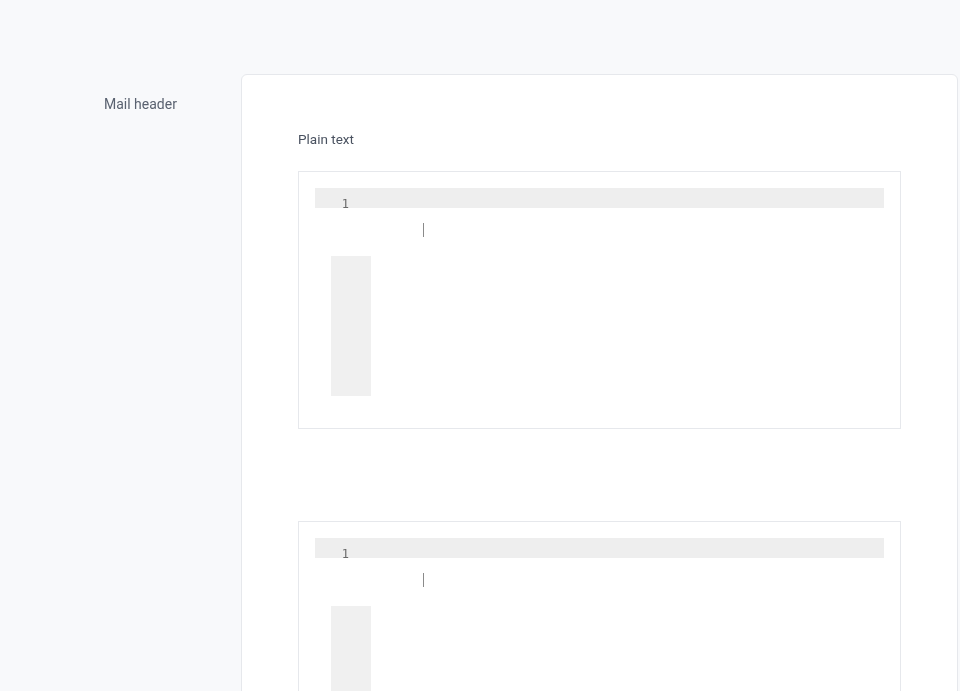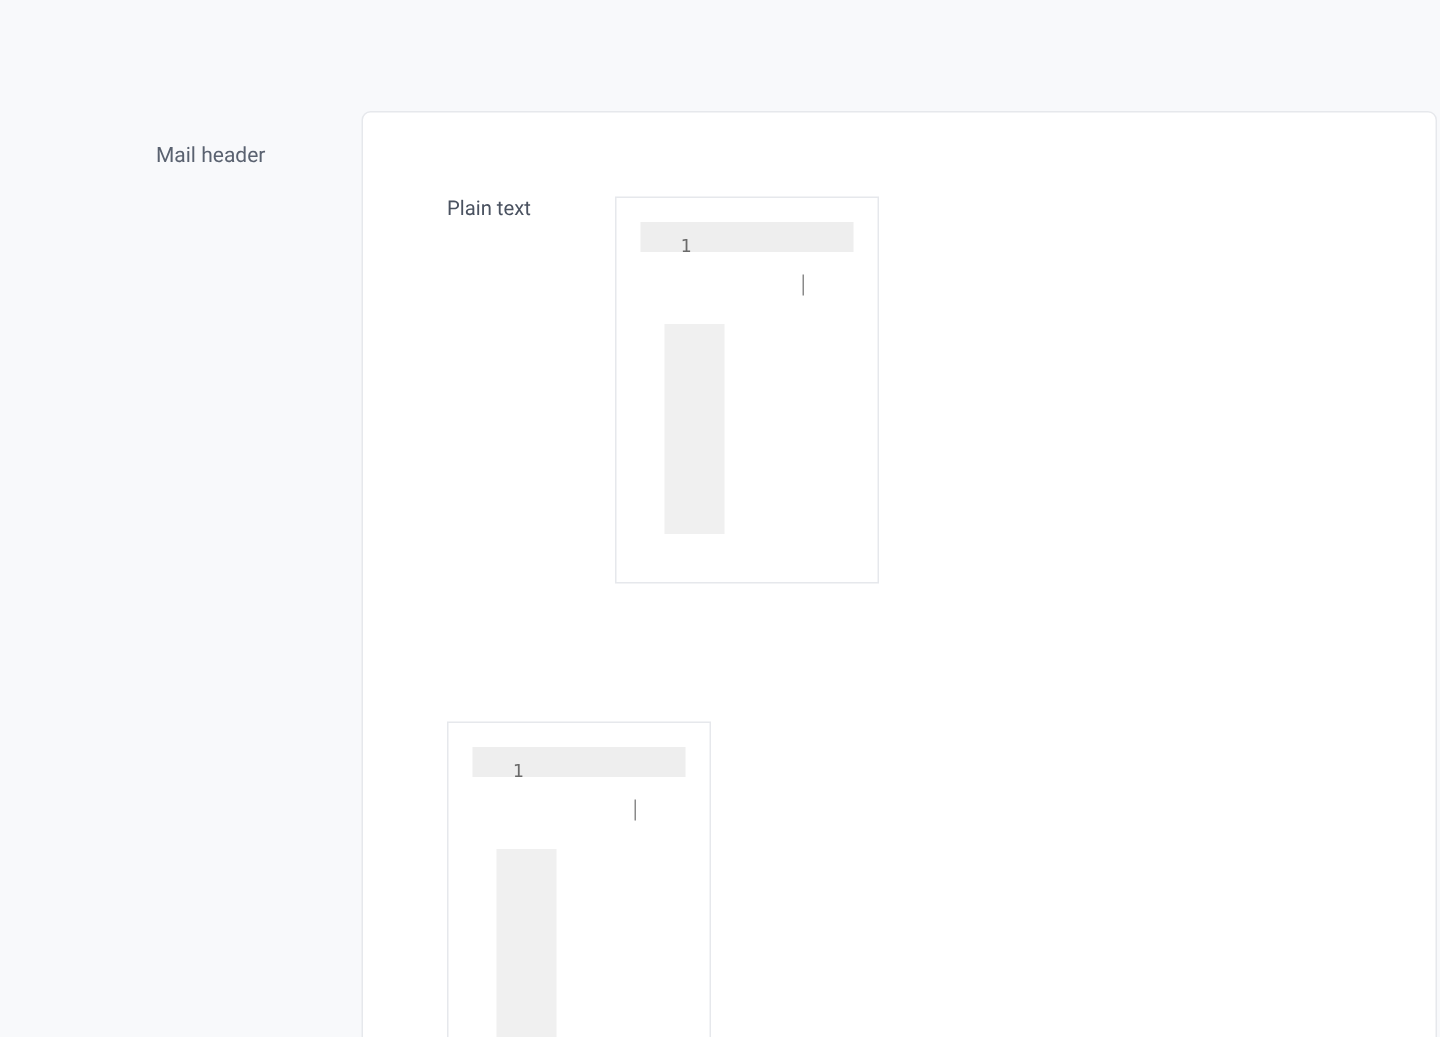--- a/index.html
+++ b/index.html
@@ -35,22 +35,21 @@
       border: 1px solid #e6e8ec;
       border-radius: 6px;
       margin-right: 18px;
       padding: 24px;
       display: flex;
       flex-direction: column;
       gap: 28px;
     }
     .editor-block {
       display: flex;
-      flex-direction: row;
-      gap: 24px;
+      flex-direction: column;
     }
     .editor-label {
       font-size: 13.5px;
       color: #4a5260;
       margin-bottom: 8px;
       font-weight: 400;
     }
     .code-editor {
       border: 1px solid #e6e8ec;
       height: 258px;

